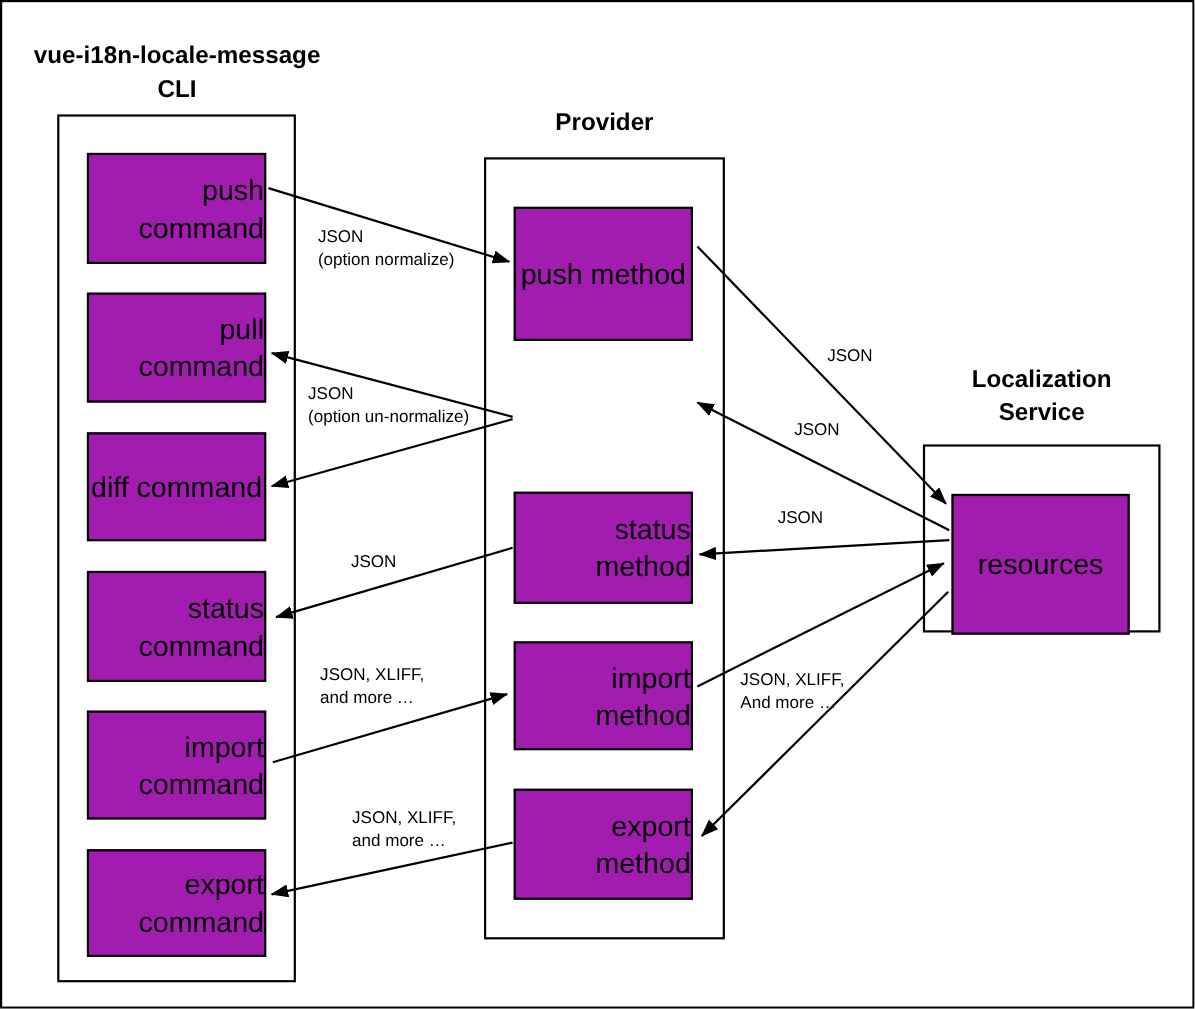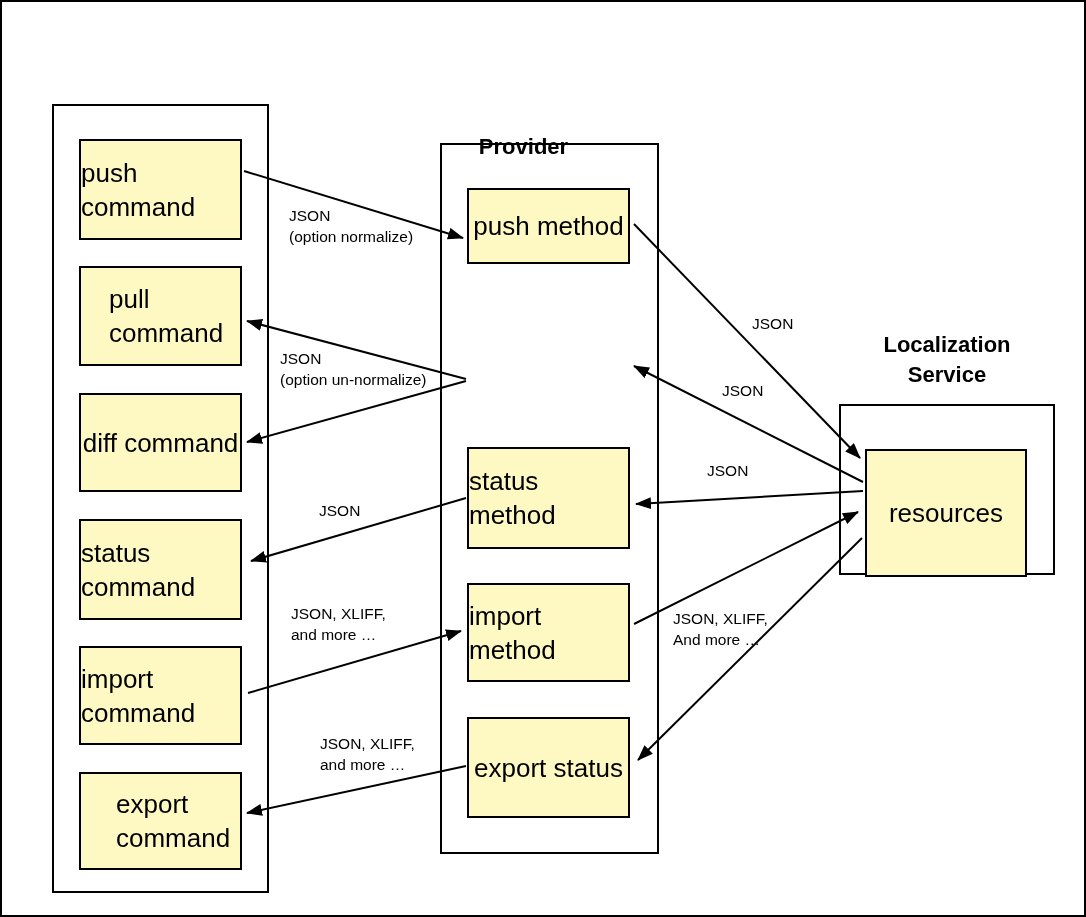--- a/index.html
+++ b/index.html
@@ -26,25 +26,25 @@
     position:absolute;
     border:2px solid #000;
     box-sizing:border-box;
     background:transparent;
   }
   .node{
     position:absolute;
     width:163px;
     border:2px solid #000;
     box-sizing:border-box;
-    background:#fef9c3;
+    background:#a21caf;
     display:flex;
     align-items:center;
     justify-content:center;
-    text-align:left;
+    text-align:right;
     font-size:26px;
     line-height:34px;
   }
   .edge-label{
     position:absolute;
     font-size:15.5px;
     line-height:21px;
     white-space:nowrap;
   }
   svg.arrows{
@@ -53,21 +53,25 @@
     width:1086px;height:917px;
     pointer-events:none;
   }
   svg.arrows line{stroke:#000;stroke-width:2;}
 </style>
 </head>
 <body>
 
 <div class="canvas">
 
-  <div class="title" style="left:412px;top:96px;width:219px;line-height:26px;margin-top:36px;">Provider</div>
+  <div class="title" style="left:27px;top:32px;width:264px;line-height:31px;">
+    <div>vue-i18n-locale-message</div>
+    <div>CLI</div>
+  </div>
+  <div class="title" style="left:438px;top:96px;width:219px;line-height:26px;">Provider</div>
   <div class="title" style="left:837px;top:328px;width:216px;">
     <div>Localization</div>
     <div>Service</div>
   </div>
 
   <div class="group" style="left:50px;top:102px;width:217px;height:789px;"></div>
   <div class="group" style="left:438px;top:141px;width:219px;height:711px;"></div>
   <div class="group" style="left:837px;top:402px;width:216px;height:171px;"></div>
 
   <svg class="arrows" viewBox="0 0 1086 917" xmlns="http://www.w3.org/2000/svg">
@@ -101,31 +105,31 @@
   <div class="node" style="left:77px;top:517px;height:101px;">
     <span>status command</span>
   </div>
   <div class="node" style="left:77px;top:644px;height:99px;">
     <span>import command</span>
   </div>
   <div class="node" style="left:77px;top:770px;height:98px;padding-left:35px;">
     <span>export command</span>
   </div>
 
-  <div class="node" style="left:465px;top:186px;height:76px;">
+  <div class="node" style="left:465px;top:186px;height:122px;">
     <span>push method</span>
   </div>
   <div class="node" style="left:465px;top:581px;height:99px;">
     <span>import method</span>
   </div>
   <div class="node" style="left:465px;top:445px;height:102px;">
     <span>status method</span>
   </div>
   <div class="node" style="left:465px;top:715px;height:101px;">
-    <span>export status</span>
+    <span>export method</span>
   </div>
 
   <div class="node" style="left:863px;top:447px;width:162px;height:128px;">
     <span>resources</span>
   </div>
 
   <div class="edge-label" style="left:287px;top:203px;">
     <div>JSON</div>
     <div>(option normalize)</div>
   </div>

